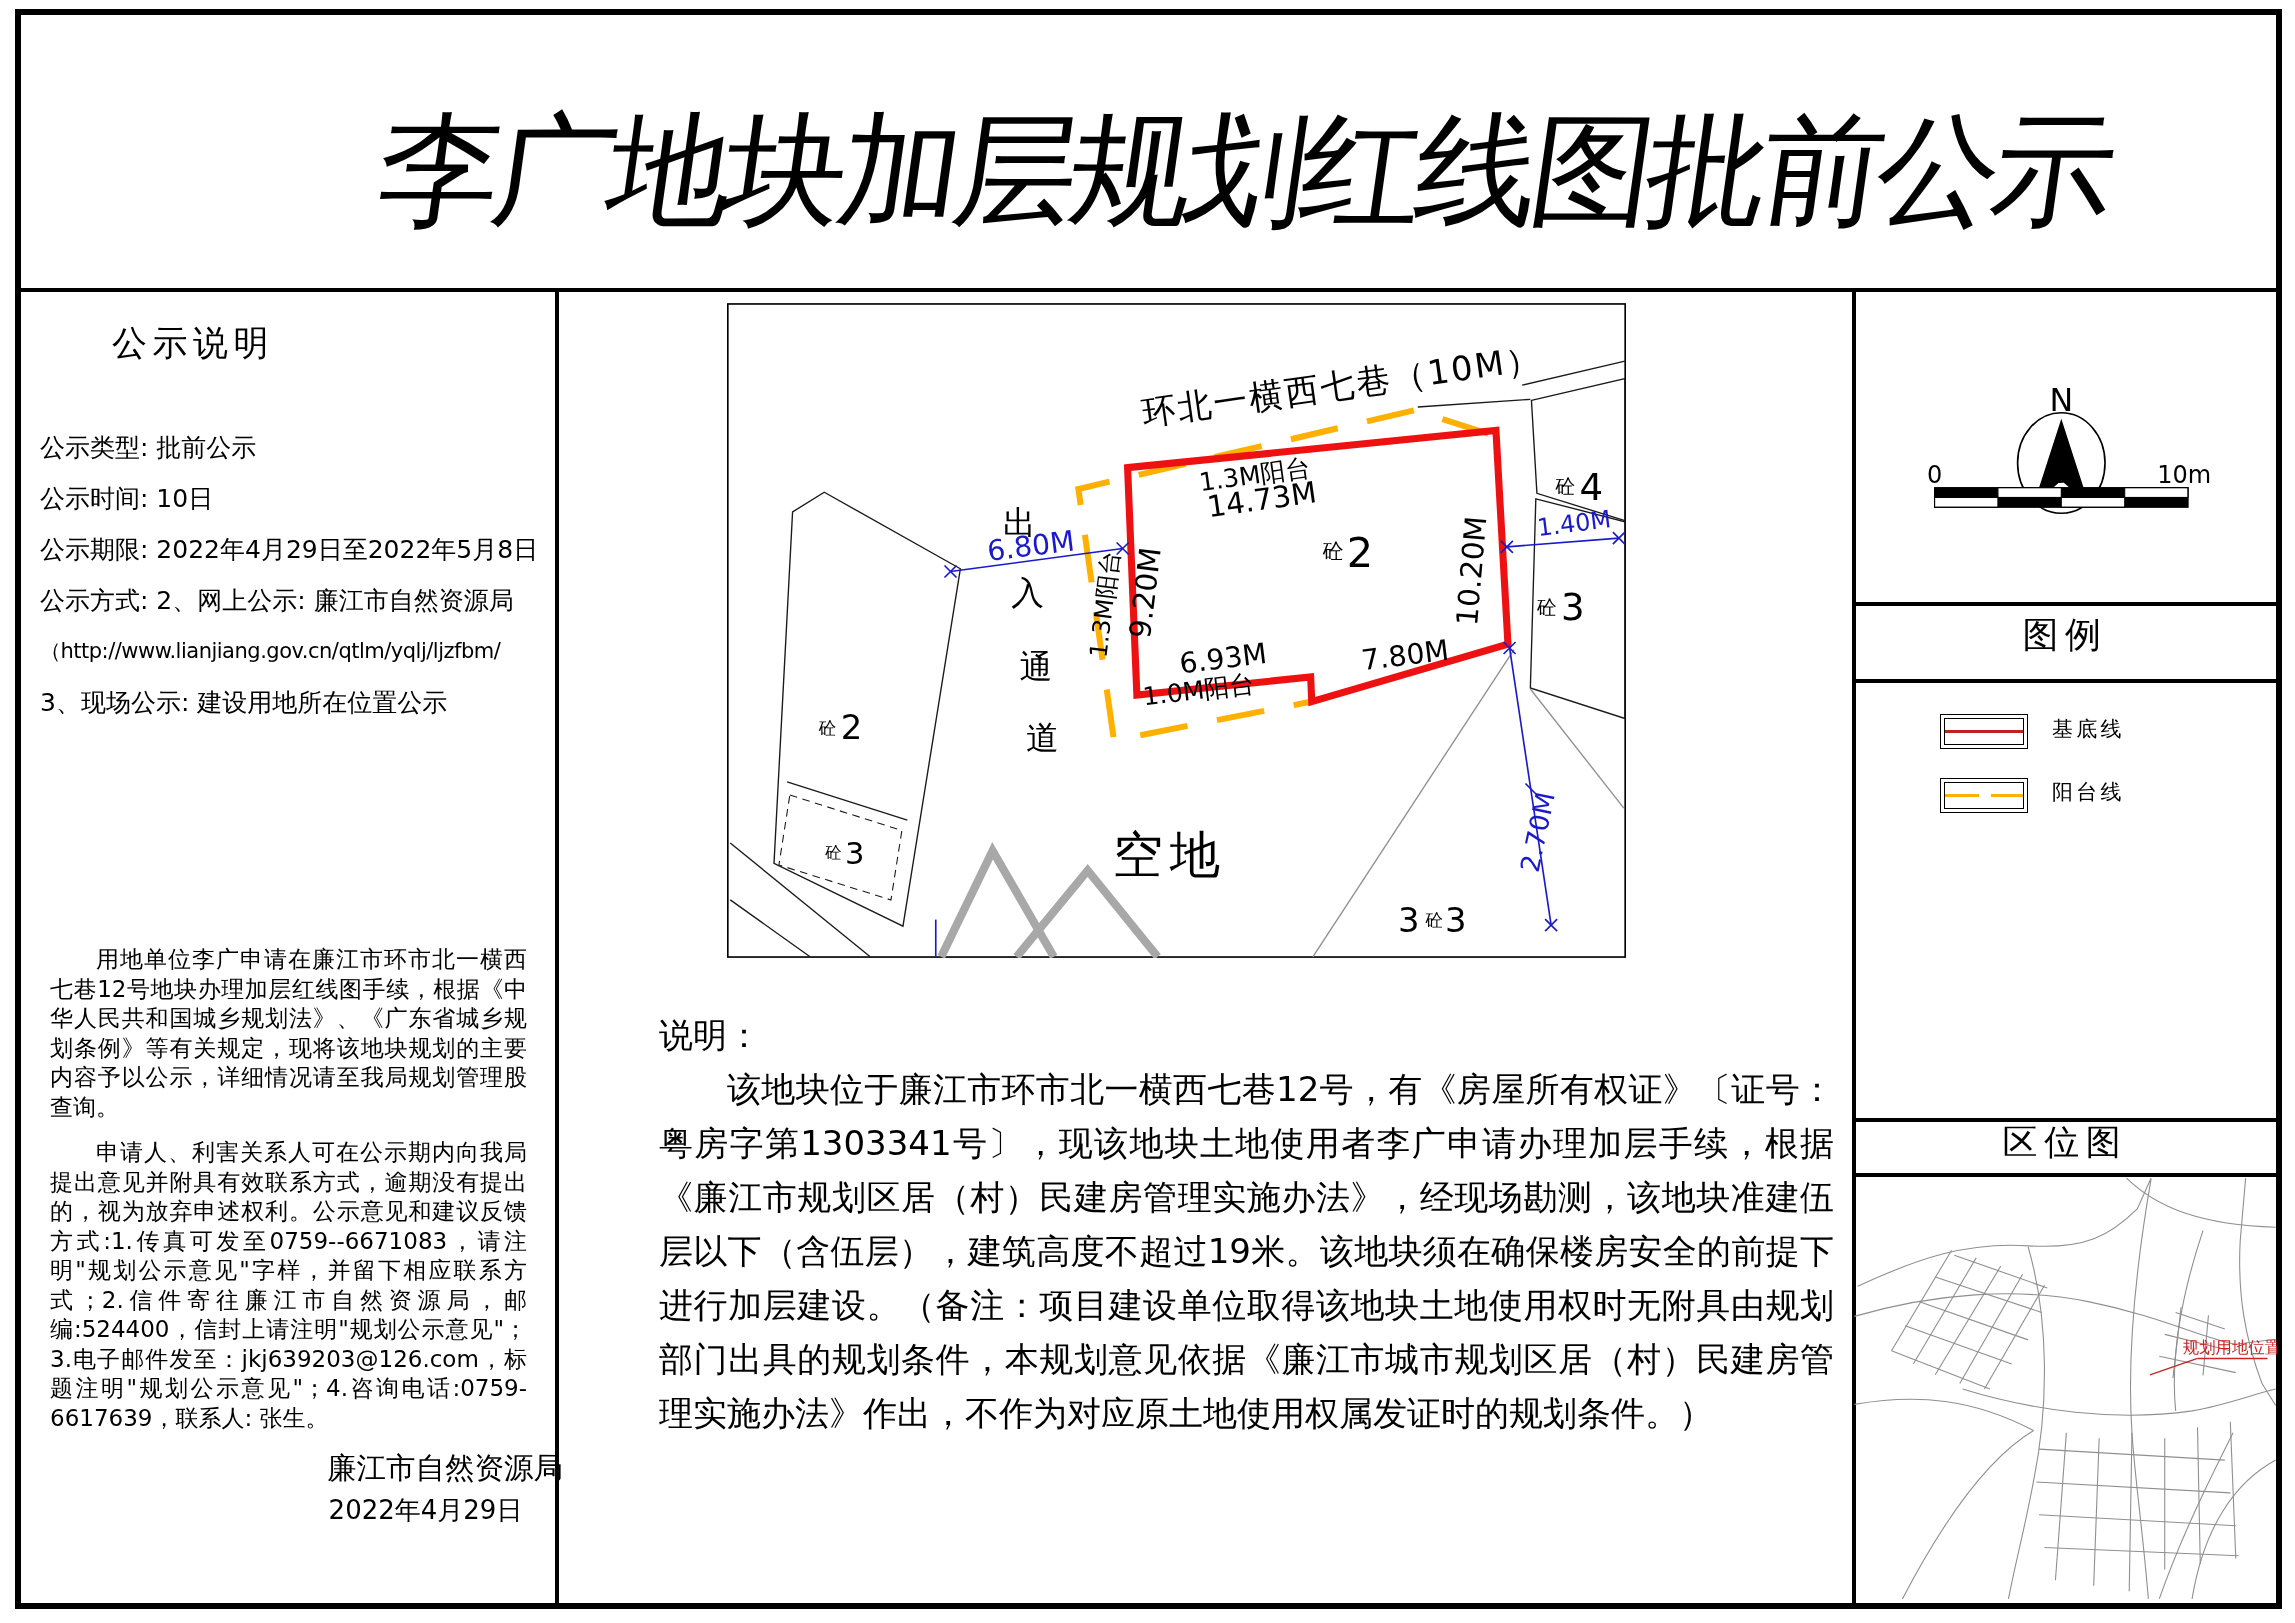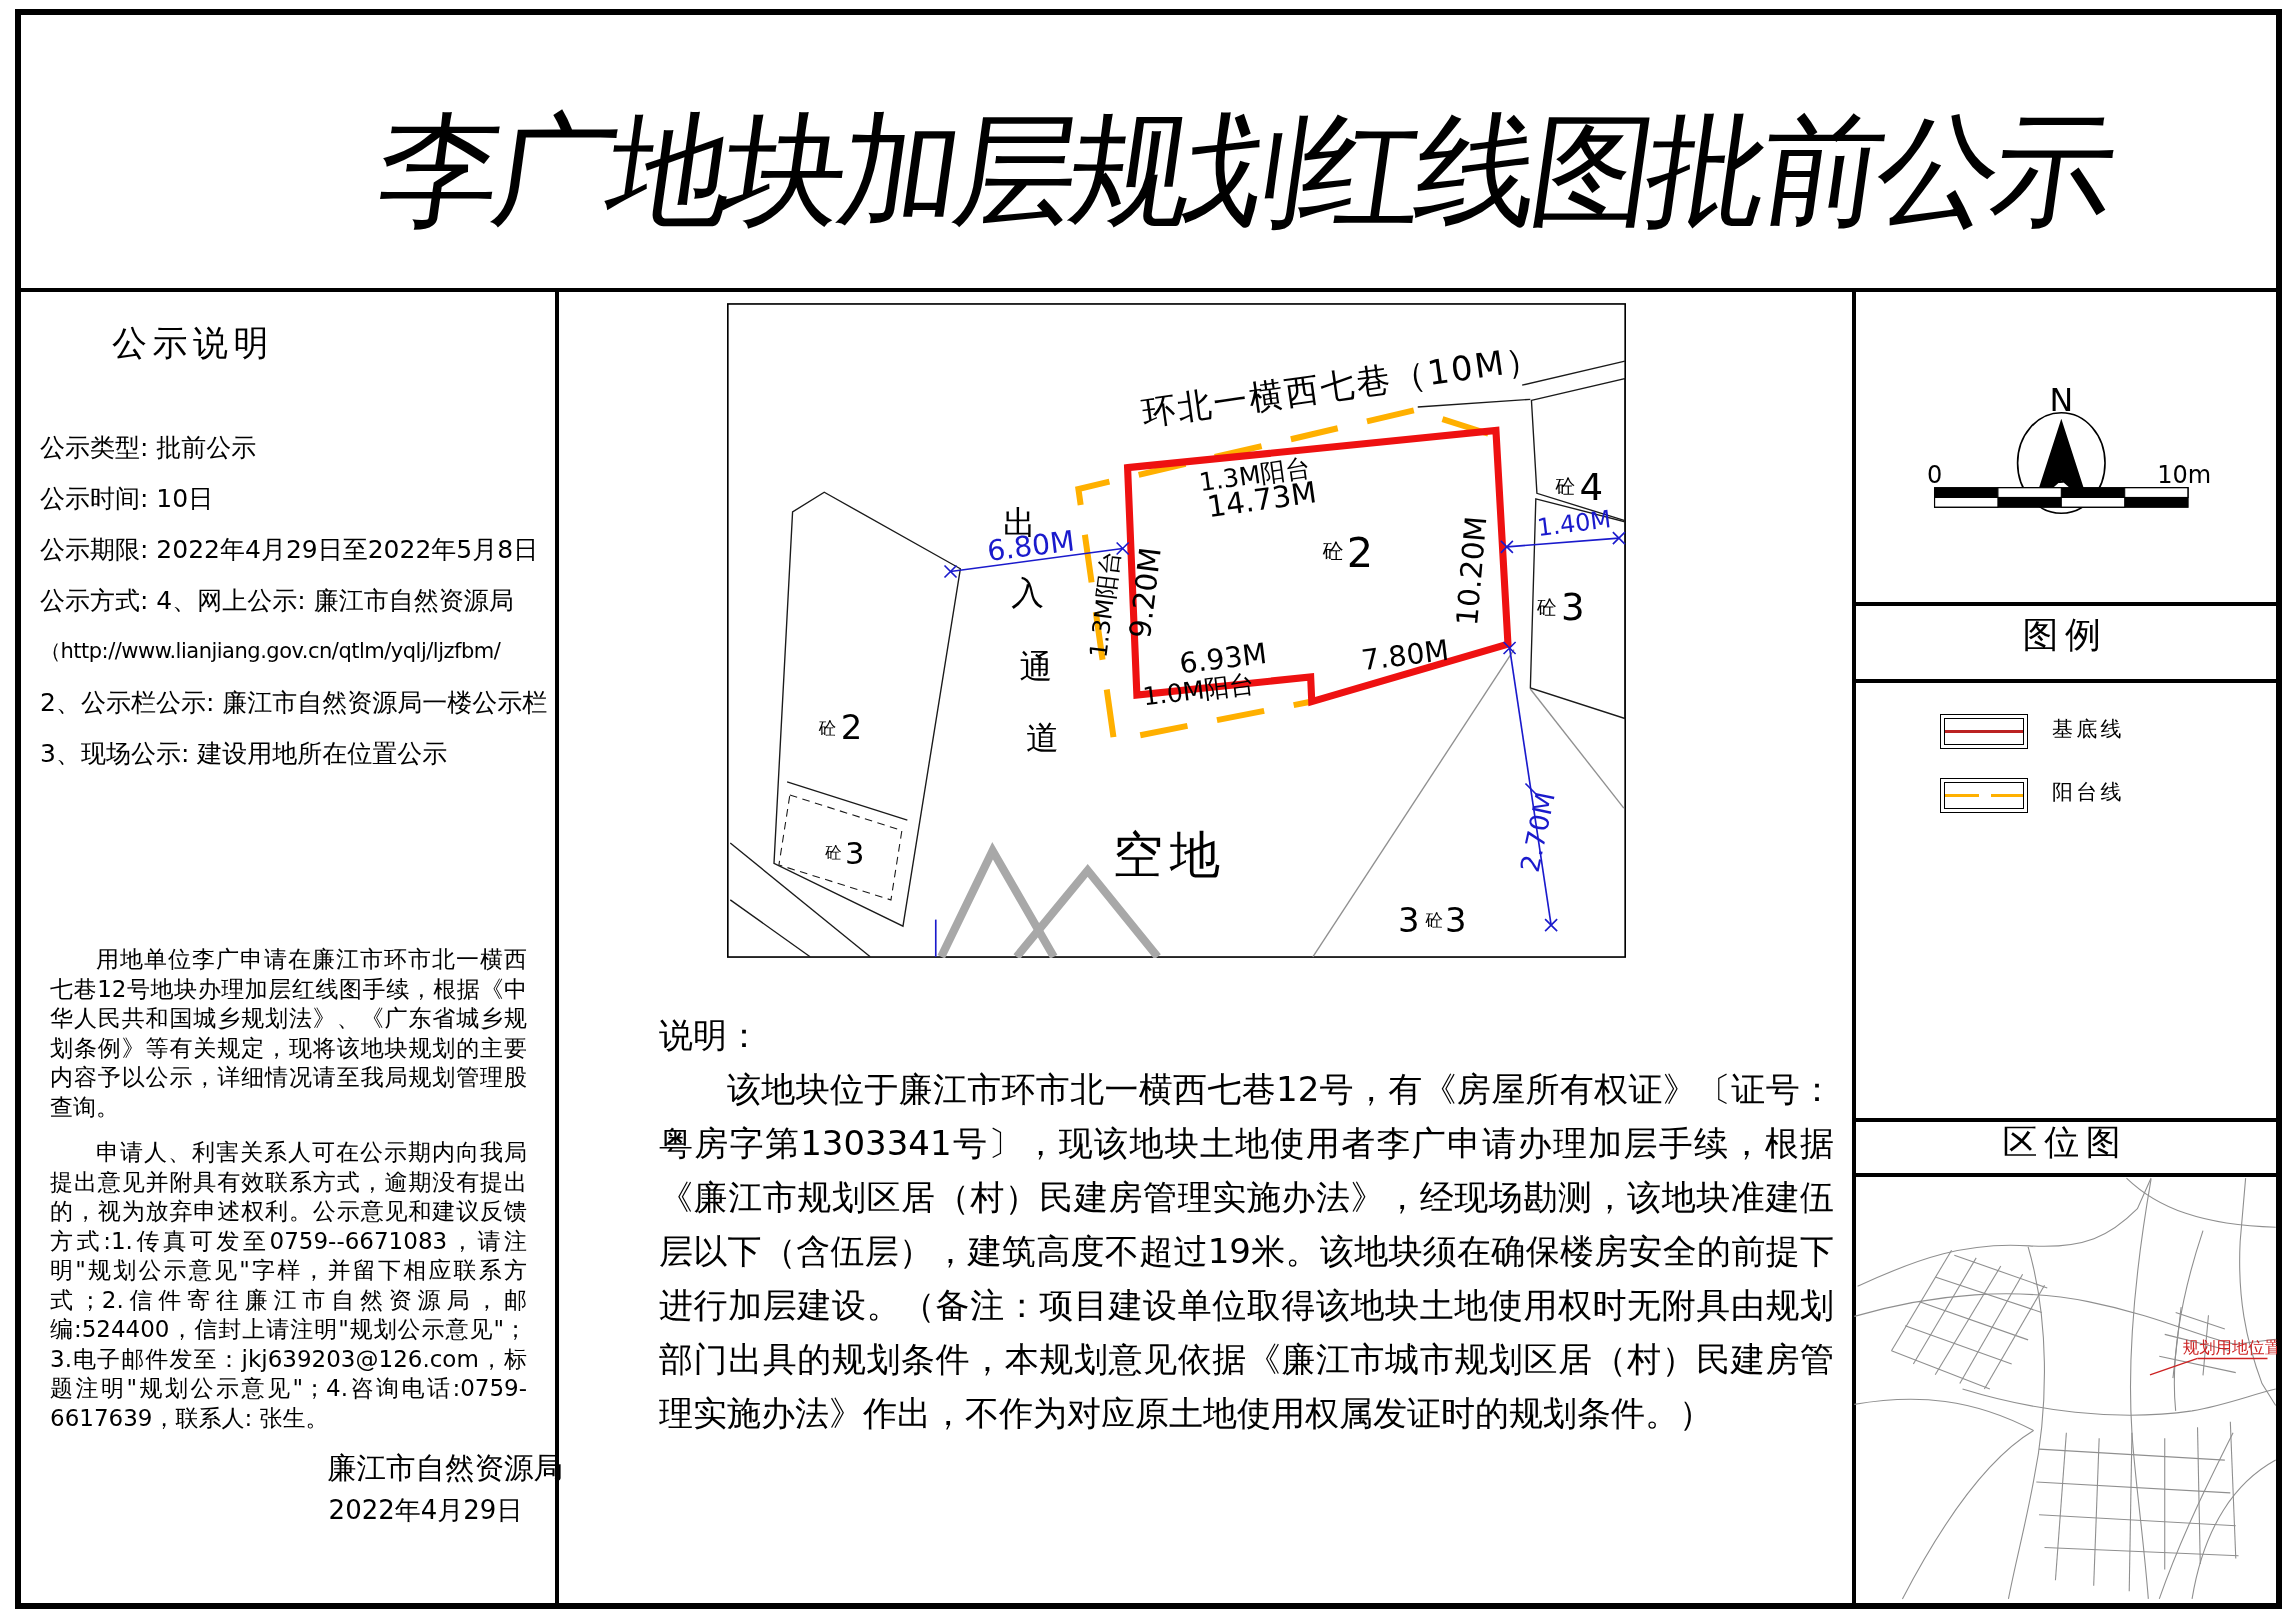--- a/index.html
+++ b/index.html
@@ -48,23 +48,22 @@
 
   <div class="abs vline" style="left:555px;top:288px;height:1317px;"></div>
   <div class="abs vline" style="left:1852px;top:288px;height:1317px;"></div>
 
   <div class="abs lp-head">公示说明</div>
 
   <div class="abs lp-info">
     <div class="ln">公示类型: 批前公示</div>
     <div class="ln">公示时间: 10日</div>
     <div class="ln">公示期限: 2022年4月29日至2022年5月8日</div>
-    <div class="ln">公示方式: 4、网上公示: 廉江市自然资源局</div>
+    <div class="ln">公示方式: 2、网上公示: 廉江市自然资源局</div>
     <div class="ln url">（http://www.lianjiang.gov.cn/qtlm/yqlj/ljzfbm/</div>
-    <div class="ln">2、公示栏公示: 廉江市自然资源局一楼公示栏</div>
     <div class="ln">3、现场公示: 建设用地所在位置公示</div>
   </div>
 
   <div class="abs lp-paras">
     <p>用地单位李广申请在廉江市环市北一横西七巷12号地块办理加层红线图手续，根据《中华人民共和国城乡规划法》、《广东省城乡规划条例》等有关规定，现将该地块规划的主要内容予以公示，详细情况请至我局规划管理股查询。</p>
     <p>申请人、利害关系人可在公示期内向我局提出意见并附具有效联系方式，逾期没有提出的，视为放弃申述权利。公示意见和建议反馈方式:1.传真可发至0759--6671083，请注明"规划公示意见"字样，并留下相应联系方式；2.信件寄往廉江市自然资源局，邮编:524400，信封上请注明"规划公示意见"；3.电子邮件发至：jkj639203@126.com，标题注明"规划公示意见"；4.咨询电话:0759-6617639，联系人: 张生。</p>
   </div>
 
   <div class="abs lp-sign">
     <div class="agency">廉江市自然资源局</div>

